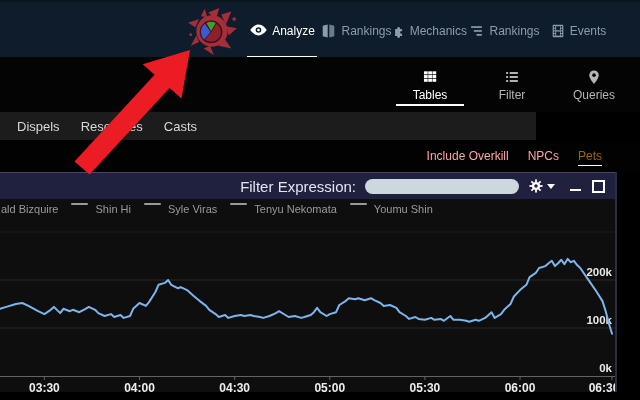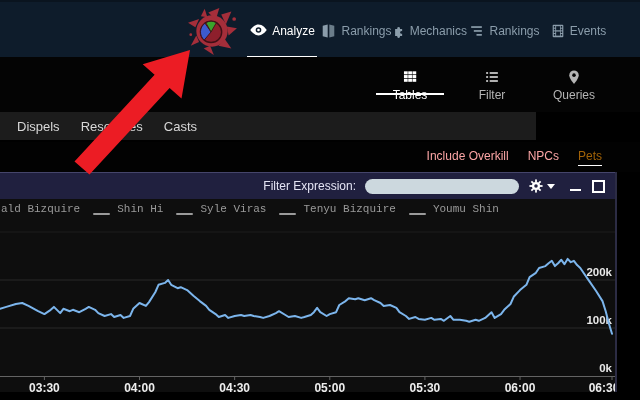--- a/index.html
+++ b/index.html
@@ -10,21 +10,21 @@
   .topnav{position:absolute;left:0;top:0;width:640px;height:57px;background:#0e1c2b;border-top:2px solid #0a141f;box-sizing:border-box;}
   .logo{position:absolute;left:186px;top:5px;width:52px;height:48px;cursor:pointer;}
   .nav-items{position:absolute;left:245px;top:0;height:57px;display:flex;}
   .nav-item{width:74px;height:57px;display:flex;flex-direction:row;align-items:center;justify-content:center;gap:4px;color:#8b9dab;cursor:pointer;position:relative;}
   .nav-item .lbl{font-size:12px;line-height:12px;}
   .nav-item.active{color:#fff;}
   .nav-item .underline{position:absolute;left:2px;right:2px;bottom:1px;height:2px;background:#fff;}
 
   
   .subnav{position:absolute;left:0;top:57px;width:640px;height:55px;background:#040404;}
-  .subnav-items{position:absolute;right:32px;top:0;height:55px;display:flex;gap:14px;align-items:center;}
+  .subnav-items{position:absolute;right:12px;top:0;height:55px;display:flex;gap:14px;}
   .subnav-item{min-width:52px;padding:0 8px;display:flex;flex-direction:column;align-items:center;justify-content:center;gap:4px;color:#b5b5b5;cursor:pointer;position:relative;}
   .subnav-item .lbl{font-size:12px;line-height:12px;}
   .subnav-item.active{color:#fff;}
   .subnav-item .underline{position:absolute;left:0;right:0;bottom:6px;height:2px;background:#fff;}
 
   
   .tabsrow{position:absolute;left:0;top:112px;width:536px;height:30px;background:#1c1c1c;border-bottom:2px solid #000;
            display:flex;align-items:center;gap:21px;padding-left:17px;box-sizing:border-box;}
   .tab{font-size:13px;color:#d8d8d8;cursor:pointer;}
 
@@ -33,29 +33,29 @@
               display:flex;align-items:center;justify-content:flex-end;gap:19px;padding-right:38px;box-sizing:border-box;font-size:12px;}
   .opt{color:#fca5a5;cursor:pointer;padding-bottom:2px;border-bottom:1px solid transparent;}
   .opt.on{color:#a16207;border-bottom-color:#fff;}
   .dd{color:#fff;border-bottom:1px solid #fff;padding-bottom:2px;display:flex;align-items:center;gap:6px;cursor:pointer;}
   .caret{width:0;height:0;border-left:4px solid transparent;border-right:4px solid transparent;border-top:5px solid #fff;}
 
   
   .panel{position:absolute;left:0;top:172px;width:615px;height:220px;background:#0e0e0e;border-right:2px solid #2c2c44;box-sizing:content-box;}
   .filter-bar{position:absolute;left:0;top:0;width:615px;height:27px;background:#20203f;border-top:1px solid #45456b;
               box-sizing:border-box;display:flex;align-items:center;justify-content:flex-end;gap:9px;padding-right:10px;}
-  .fb-label{font-size:12px;color:#e4e4f4;}
+  .fb-label{font-size:15px;color:#e4e4f4;}
   .fb-input{width:138px;height:15px;background:#ccd8de;border:none;border-radius:8px;outline:none;padding:0 8px;font-size:11px;color:#223;}
   .gear-wrap{display:flex;align-items:center;gap:3px;cursor:pointer;}
   .fb-caret{width:0;height:0;border-left:4px solid transparent;border-right:4px solid transparent;border-top:5px solid #fff;}
   .win-min{width:11px;height:2px;background:#fff;margin-top:8px;margin-left:6px;cursor:pointer;}
   .win-max{width:9px;height:9px;border:2px solid #fff;margin-left:2px;cursor:pointer;}
 
   .legend{position:absolute;left:1px;top:31px;display:flex;align-items:center;gap:13px;font-size:11px;color:#9a9a9a;white-space:nowrap;}
-  .leg-item{display:flex;align-items:flex-end;gap:7px;cursor:pointer;font-family:Liberation Mono, monospace;}
+  .leg-item{display:flex;align-items:flex-start;gap:7px;cursor:pointer;}
   .leg-dash{width:17px;height:2px;background:#9a9a9a;border-radius:1px;}
 
   #plot-svg{position:absolute;left:0;top:27px;}
   #plot-svg text{font-family:"Liberation Sans",sans-serif;}
 
   .arrow-layer{position:absolute;left:0;top:0;width:640px;height:400px;pointer-events:none;z-index:40;}
 </style>
 </head>
 <body>
 
@@ -221,21 +221,21 @@
       <span class="leg-item">
         <span class="leg-dash"></span>
         <span>Shin Hi</span>
       </span>
       <span class="leg-item">
         <span class="leg-dash"></span>
         <span>Syle Viras</span>
       </span>
       <span class="leg-item">
         <span class="leg-dash"></span>
-        <span>Tenyu Bizquire</span>
+        <span>Tenyu Nekomata</span>
       </span>
       <span class="leg-item">
         <span class="leg-dash"></span>
         <span>Youmu Shin</span>
       </span>
     </div>
 
     <svg id="plot-svg" width="615" height="193">
         <line x1="0" x2="615" y1="33" y2="33" stroke="#1d1d1d" stroke-width="1"></line>
         <line x1="0" x2="615" y1="81" y2="81" stroke="#282828" stroke-width="1"></line>

